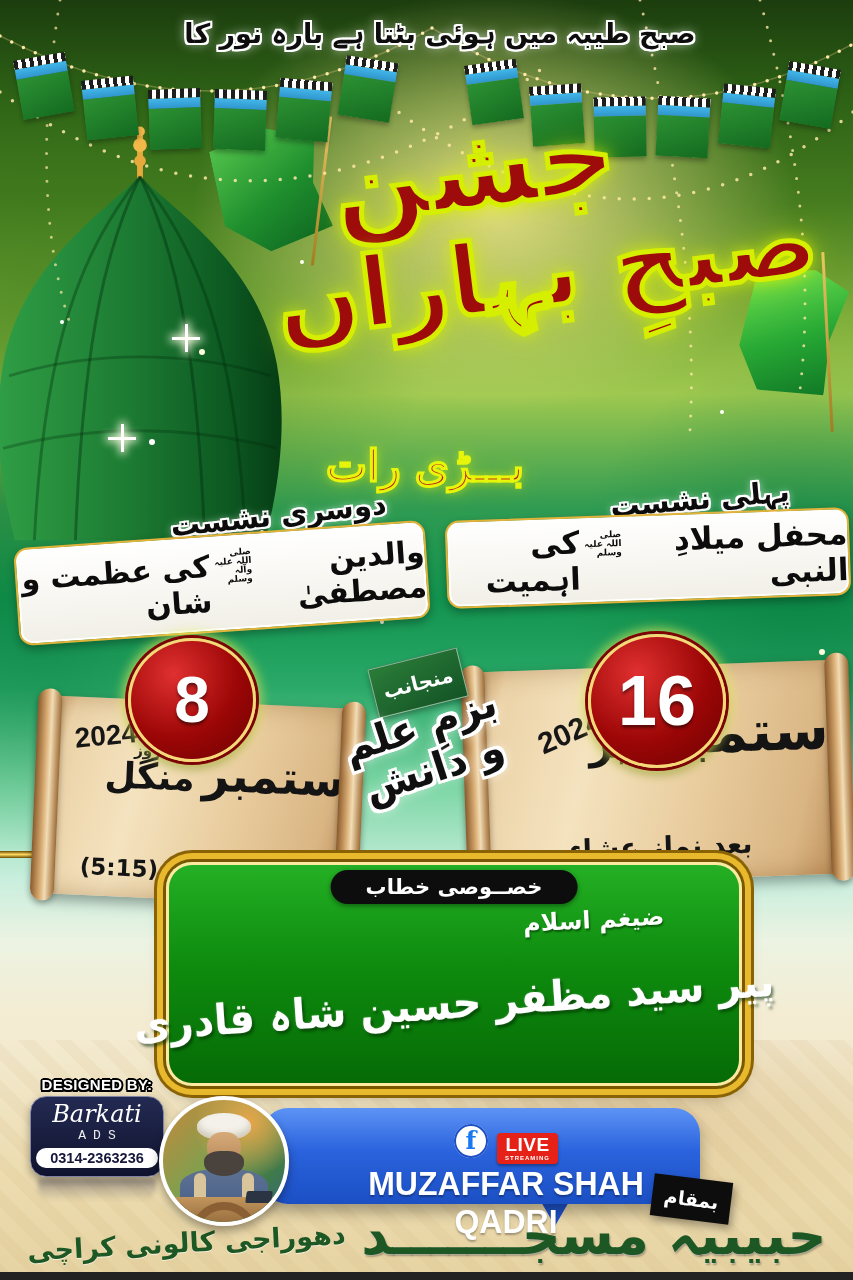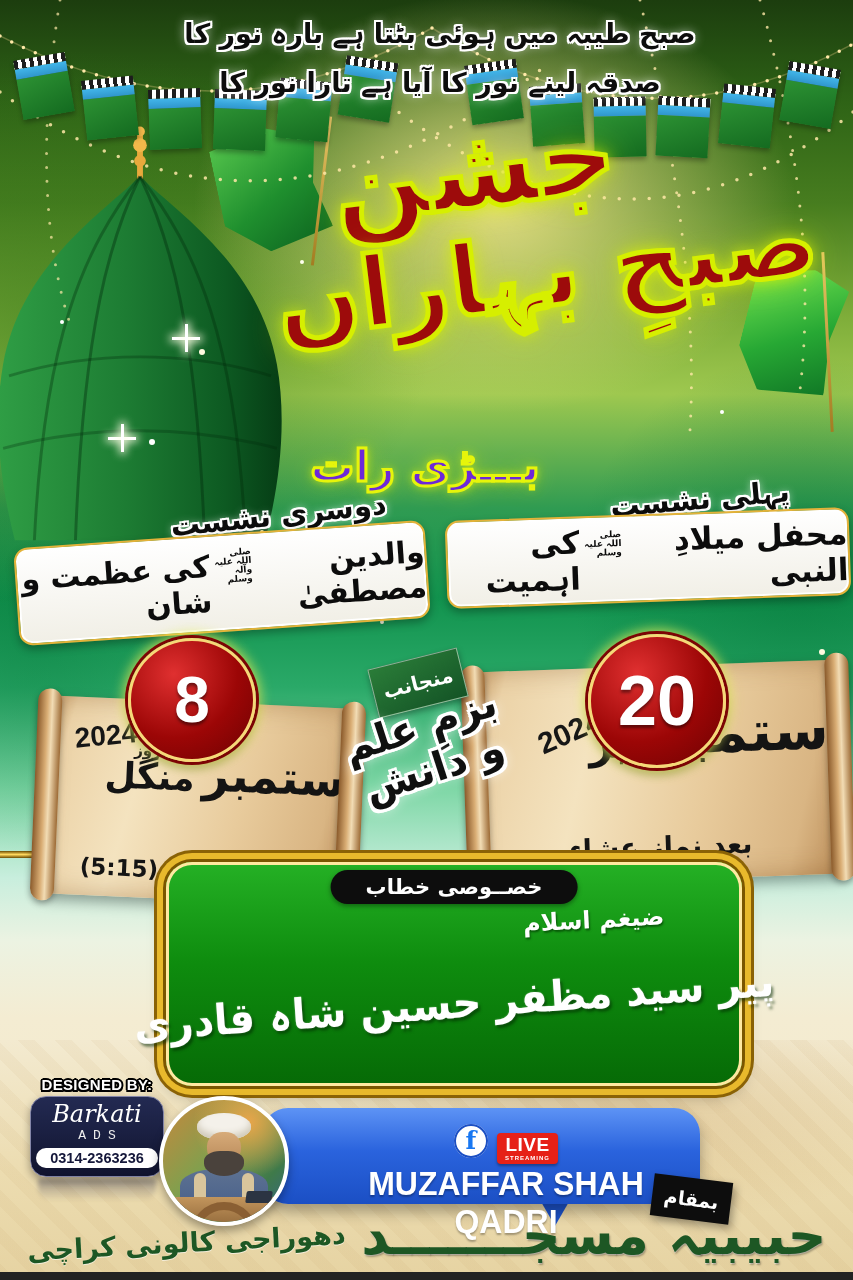--- a/index.html
+++ b/index.html
@@ -67,21 +67,21 @@
       -2px 0 0 #fff,2px 0 0 #fff,0 -2px 0 #fff,0 2px 0 #fff,0 0 12px #fff;}
 
   
   .title{position:absolute;left:245px;top:108px;width:590px;z-index:3;transform:rotate(-7deg);
     text-align:center;color:#9d0b0b;font-weight:800;
     -webkit-text-stroke:5px #d6ef00;
     text-shadow:0 0 16px rgba(214,239,0,.95),0 0 34px rgba(214,239,0,.6);}
   .title .t1{display:block;font-size:108px;line-height:1;padding-right:120px;}
   .title .t2{display:block;font-size:98px;line-height:1.15;}
   .badi-raat{position:absolute;left:235px;top:440px;width:380px;z-index:3;text-align:center;
-    font-size:44px;font-weight:700;color:#6d28d9;-webkit-text-stroke:3px #e6f50a;
+    font-size:44px;font-weight:400;color:#b91c1c;-webkit-text-stroke:3px #e6f50a;
     text-shadow:0 0 10px rgba(230,245,10,.9),0 0 22px rgba(230,245,10,.6);}
 
   
   .session-label{position:absolute;z-index:4;font-size:29px;font-weight:800;color:#0c0c0c;
     text-shadow:-2px -2px 0 #fff,2px -2px 0 #fff,-2px 2px 0 #fff,2px 2px 0 #fff,
     -2px 0 0 #fff,2px 0 0 #fff,0 -2px 0 #fff,0 2px 0 #fff,0 0 10px #fff;}
   .session-label.s1{left:610px;top:482px;transform:rotate(-5deg);}
   .session-label.s2{left:170px;top:498px;transform:rotate(-6deg);}
   .session-box{position:absolute;z-index:4;background:linear-gradient(180deg,#ffffff,#f1efe6);
     border:2px solid #e3b23a;border-radius:14px;display:flex;align-items:center;justify-content:center;
@@ -289,21 +289,20 @@
     <div class="flag" style="left:721px;top:86px;transform:rotate(6deg)"></div>
     <div class="flag" style="left:784px;top:65px;transform:rotate(10deg)"></div>
   </div>
 
   <div class="sparkles"></div>
   <div class="star star1"></div>
   <div class="star star2"></div>
 
   <div class="couplet" dir="rtl">
     <div>صبح طیبہ میں ہوئی بٹتا ہے بارہ نور کا</div>
-    <div>صدقہ لینے نور کا آیا ہے تارا نور کا</div>
   </div>
 
   <div class="title" dir="rtl">
     <span class="t1">جشن</span>
     <span class="t2">صبحِ بہاراں</span>
   </div>
   <div class="badi-raat" dir="rtl">بـــڑی رات</div>
 
   <div class="session-label s1" dir="rtl">پہلی نشست</div>
   <div class="session-box s1" dir="rtl">
@@ -324,21 +323,21 @@
     <div class="scroll-main" dir="rtl">
       <span class="month">ستمبر</span>
       <span class="wd-stack">
         <i class="broz">بروز</i>
         <b class="wd">پیر</b>
       </span>
     </div>
     <div class="scroll-time" dir="rtl">بعد نماز عشاء</div>
   </div>
   <div class="day-badge d16">
-    <span>20</span>
+    <span>16</span>
   </div>
 
   <div class="scroll left">
     <span class="year">2024</span>
     <div class="scroll-main" dir="rtl">
       <span class="month">ستمبر</span>
       <span class="wd-stack">
         <i class="broz">بروز</i>
         <b class="wd">منگل</b>
       </span>

